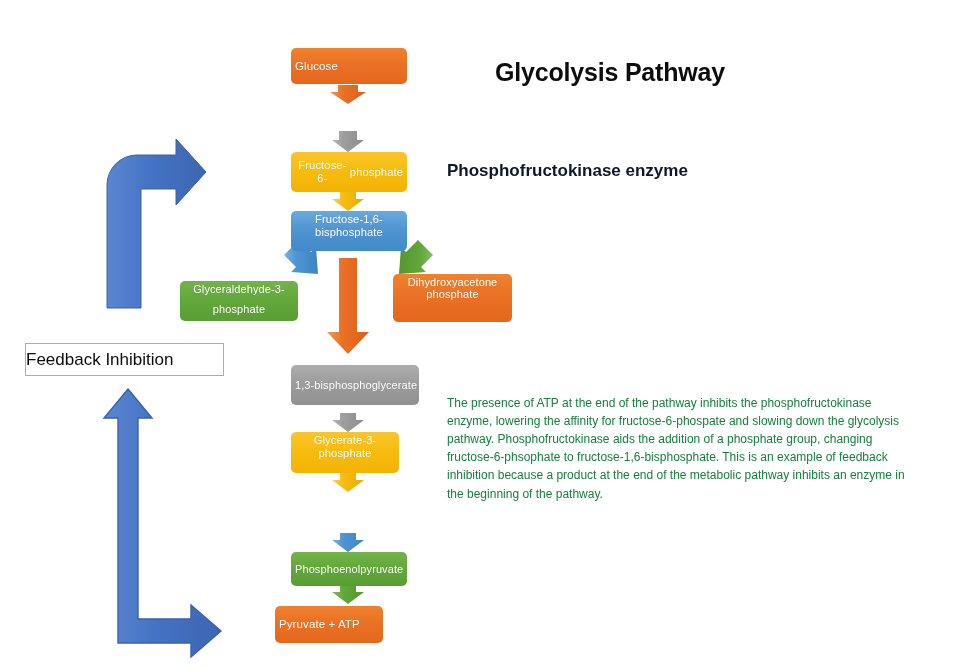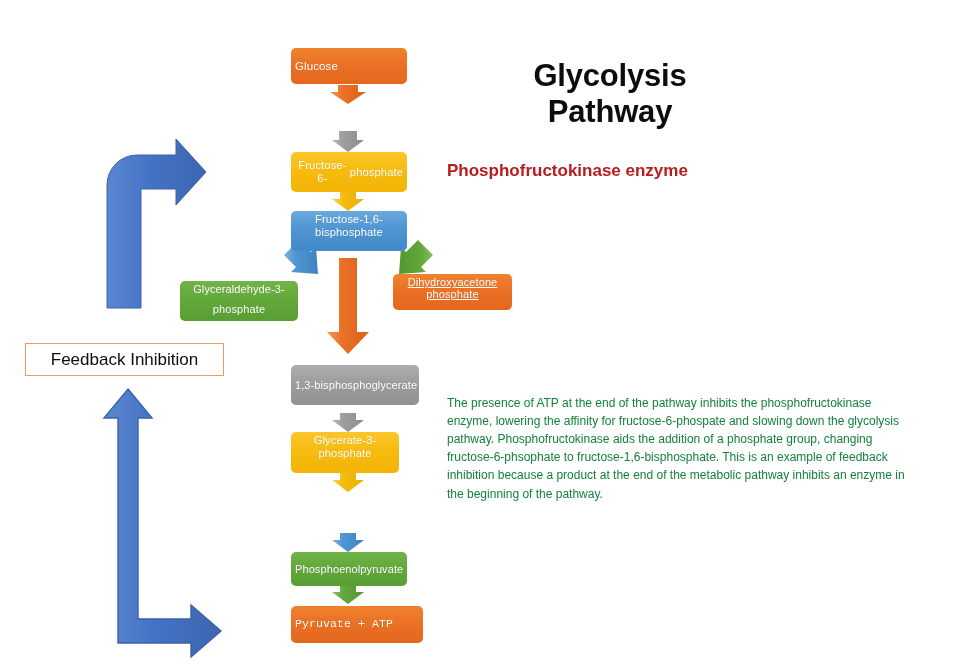--- a/index.html
+++ b/index.html
@@ -30,32 +30,32 @@
   .c-yellow{background:linear-gradient(180deg,#fbc62c 0%,#f7bc10 45%,#f2b304 100%);}
   .c-blue  {background:linear-gradient(180deg,#6aa9dd 0%,#4f95d1 45%,#4189c9 100%);}
   .c-green {background:linear-gradient(180deg,#73b44a 0%,#62a83b 45%,#589e33 100%);}
 
   
   #arrows{position:absolute;left:0;top:0;width:954px;height:667px;pointer-events:none;}
 
   
   #title{
     position:absolute;left:470px;top:58px;width:280px;
-    font-size:31px;font-weight:bold;color:#0d0d0d;text-align:center;
+    font-size:25px;font-weight:bold;color:#0d0d0d;text-align:center;
     letter-spacing:-.2px;
   }
   #enzyme-label{
     position:absolute;left:447px;top:158px;width:260px;
-    font-size:17px;font-weight:bold;color:#b91c1c;line-height:1.5;
+    font-size:17px;font-weight:bold;color:#0f172a;line-height:1.5;
   }
   #feedback-box{
     position:absolute;left:25px;top:343px;width:199px;height:33px;
     box-sizing:border-box;
     border:1.6px solid #ef9a63;background:#ffffff;
-    display:flex;align-items:center;justify-content:center;
+    display:flex;align-items:center;justify-content:flex-start;
     font-size:17px;color:#0d0d0d;
   }
   #paragraph{
     position:absolute;left:447px;top:394px;width:468px;
     font-size:12px;color:#15803d;line-height:1.51;text-align:left;
   }
 </style>
 </head>
 <body>
 
@@ -174,41 +174,41 @@
   <div class="node c-blue" style="left:291px;top:211px;width:116px;height:40px;font-size:11.2px;flex-direction:column;">
     <span>Fructose-1,6-</span>
     <span>bisphosphate</span>
   </div>
 
   <div class="node c-green" style="left:180px;top:281px;width:118px;height:40px;font-size:11px;flex-direction:column;gap:8px;">
     <span>Glyceraldehyde-3-</span>
     <span>phosphate</span>
   </div>
 
-  <div class="node c-orange" style="left:393px;top:274px;width:119px;height:36px;font-size:11px;flex-direction:column;text-decoration:underline;">
+  <div class="node c-orange" style="left:393px;top:274px;width:119px;height:48px;font-size:11px;flex-direction:column;">
     <span>Dihydroxyacetone</span>
     <span>phosphate</span>
   </div>
 
   <div class="node c-gray" style="left:291px;top:365px;width:128px;height:40px;font-size:11px;">
     <span>1,3-</span>
     <span>bisphosphoglycerate</span>
   </div>
 
   <div class="node c-yellow" style="left:291px;top:432px;width:108px;height:41px;font-size:11.2px;flex-direction:column;">
     <span>Glycerate-3-</span>
     <span>phosphate</span>
   </div>
 
 
   <div class="node c-green" style="left:291px;top:552px;width:116px;height:34px;font-size:11px;">
     <span>Phosphoenolpyruvate</span>
   </div>
 
-  <div class="node c-orange" style="left:291px;top:606px;width:132px;height:37px;font-size:11.5px;font-family:Liberation Mono, monospace;">
+  <div class="node c-orange" style="left:275px;top:606px;width:108px;height:37px;font-size:11.5px;">
     <span>Pyruvate + ATP</span>
   </div>
 
   <div id="title">Glycolysis Pathway</div>
 
   <div id="enzyme-label">Phosphofructokinase enzyme</div>
 
   <div id="feedback-box">
     <span>Feedback Inhibition</span>
   </div>

